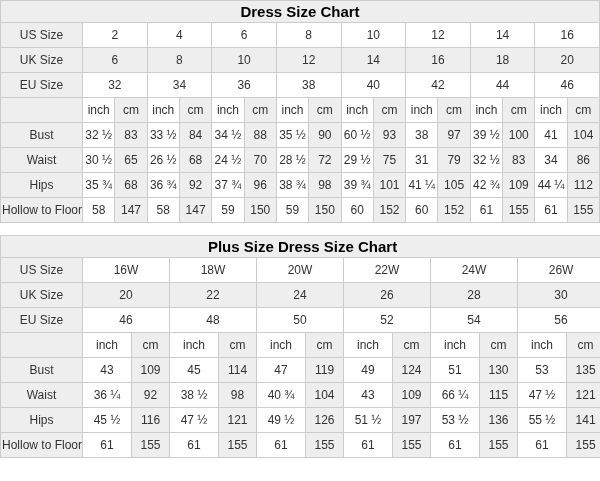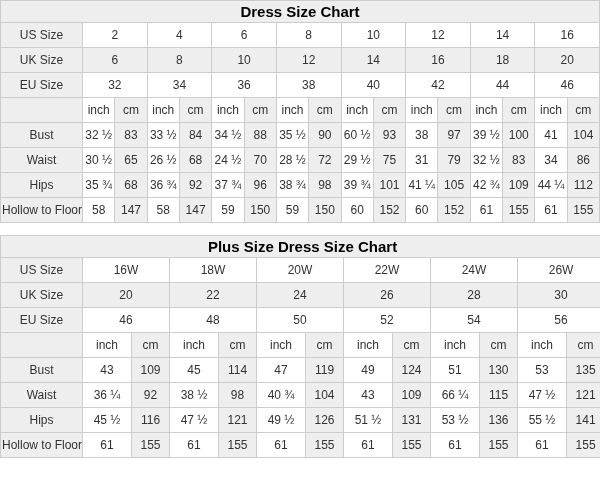--- a/index.html
+++ b/index.html
@@ -291,21 +291,21 @@
         </tr>
         <tr>
           <td class="label">Hips</td>
           <td>45 ½</td>
           <td class="shade">116</td>
           <td>47 ½</td>
           <td class="shade">121</td>
           <td>49 ½</td>
           <td class="shade">126</td>
           <td>51 ½</td>
-          <td class="shade">131</td>
+          <td class="shade">197</td>
           <td>53 ½</td>
           <td class="shade">136</td>
           <td>55 ½</td>
           <td class="shade">141</td>
         </tr>
         <tr>
           <td class="label">Hollow to Floor</td>
           <td>61</td>
           <td class="shade">155</td>
           <td>61</td>

